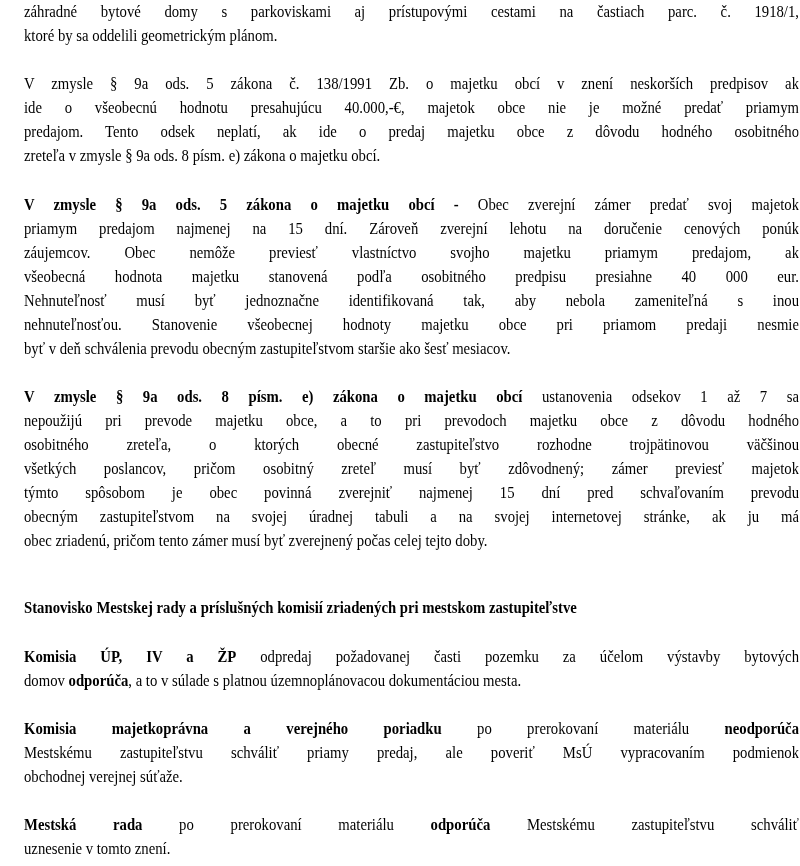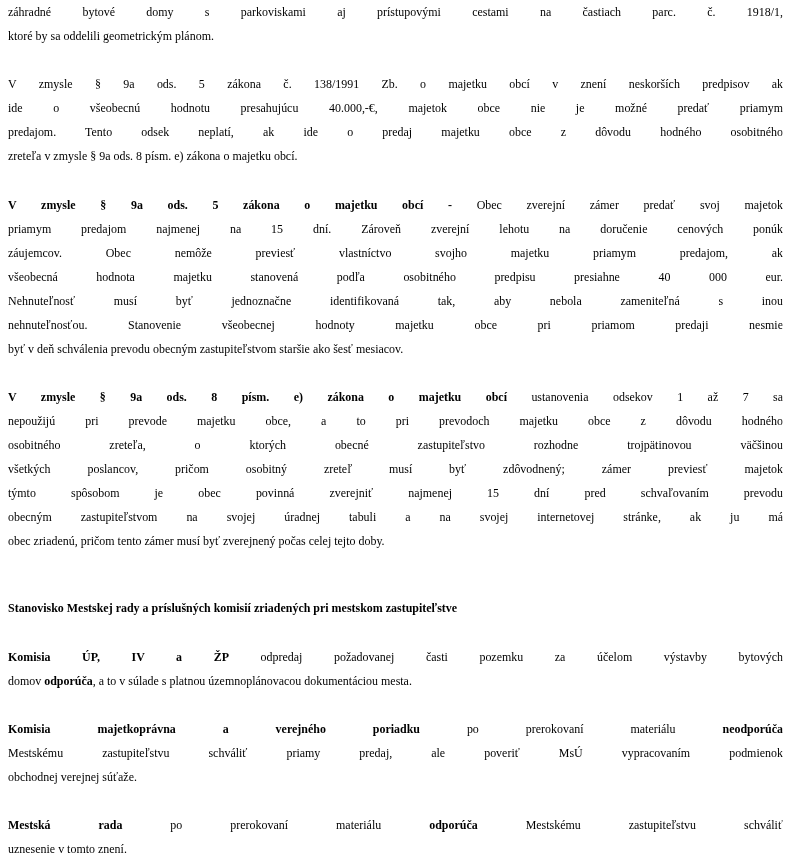--- a/index.html
+++ b/index.html
@@ -1,19 +1,19 @@
 <!DOCTYPE html>
 <html><head>
 <meta charset="utf-8">
 <style>
   html, body { margin:0; padding:0; background:#ffffff; }
   body { width:800px; height:866px; overflow:hidden; position:relative;
          font-family:"Liberation Serif", serif; color:#000; }
   .page { position:absolute; left:8px; top:0; width:775px; }
-  .line { position:absolute; left:0; width:775px; height:24px; font-size:13px;
+  .line { position:absolute; left:16px; width:775px; height:24px; font-size:16px;
           line-height:24px; white-space:nowrap; }
   .inner { display:inline-block; transform-origin:0 50%; }
   .just { text-align:justify; text-align-last:justify; white-space:normal; }
   .just .inner { display:block; width:100%; }
   b { font-weight:bold; }
   .heading { text-decoration:underline; font-weight:bold; }
 </style>
 </head>
 <body>
 

